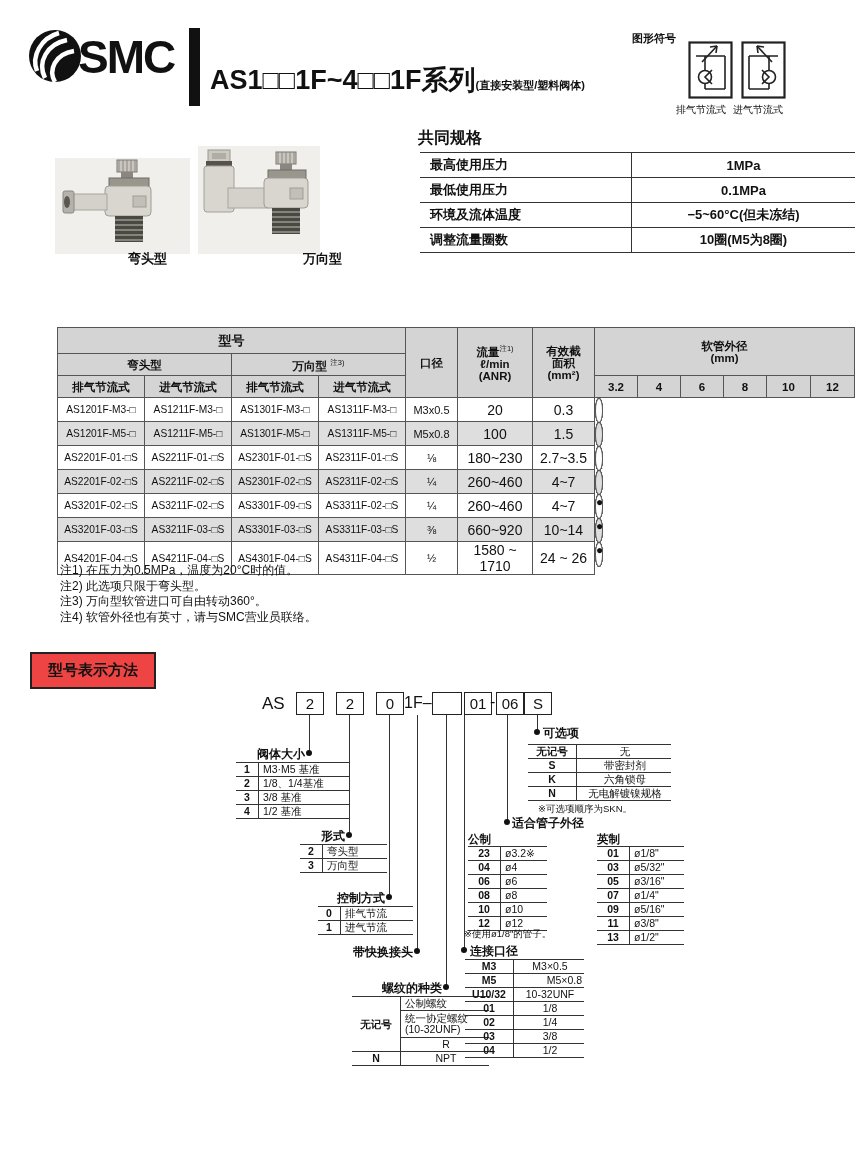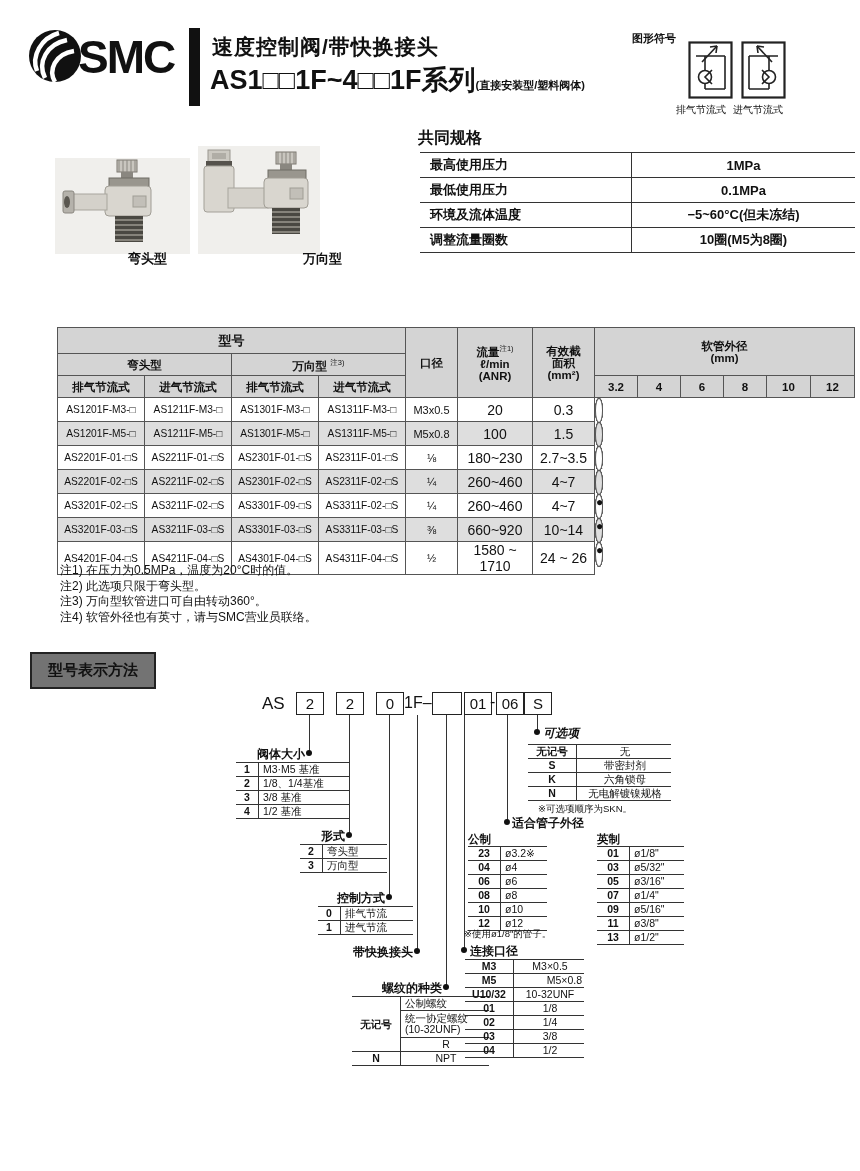--- a/index.html
+++ b/index.html
@@ -27,21 +27,21 @@
   .model-table tr.alt td{background:#dedede;}
   .model-table .big{font-size:13px;}
   .model-table sup{font-size:7.5px;font-weight:normal;}
   .model-table td.port{font-size:11px;}
   .model-table td.num{font-size:14px;}
   .model-table td.dot{font-size:12px;}
   .model-table td.dot sup{font-size:7px;}
   
   .notes{font-size:12px;line-height:15.5px;}
   
-  .howto-box{border:2px solid #222;font-size:15px;font-weight:bold;padding:7px 16px;background:#737373;}
+  .howto-box{border:2px solid #222;font-size:15px;font-weight:bold;padding:7px 16px;background:#ef4444;}
   .cbox{position:absolute;height:21px;border:1.5px solid #222;background:#fff;
         display:flex;align-items:center;justify-content:center;font-size:15px;}
   .ctext{position:absolute;font-size:16px;}
   .vline{position:absolute;width:1px;background:#333;}
   .dot{position:absolute;width:6px;height:6px;border-radius:50%;background:#111;}
   .olabel{position:absolute;font-size:12px;font-weight:bold;white-space:nowrap;}
   .ot{border-top:1.2px solid #333;}
   .ot td{border-bottom:1.2px solid #333;font-size:10.5px;height:13px;padding:0 2px;line-height:11px;}
   .ot td.code{font-weight:bold;text-align:center;border-right:1px solid #333;}
   .ot td.desc{padding-left:4px;}
@@ -60,21 +60,20 @@
       <circle cx="27" cy="30" r="26" fill="#111"></circle>
       <g stroke="#fff" stroke-width="4.5" fill="none">
         <path d="M9 45 C 3 30, 13 12, 31 7"></path>
         <path d="M17 52 C 9 36, 19 18, 39 14"></path>
         <path d="M27 56 C 20 44, 27 28, 46 25"></path>
       </g>
       <text x="50" y="47" font-size="46" font-weight="bold" fill="#111" font-family="Liberation Sans, sans-serif" letter-spacing="-2">SMC</text>
     </svg>
   </div>
   <div class="abs hbar" style="left:189px;top:28px;width:11px;height:78px;"></div>
-  <div class="abs title1" style="left:212px;top:33px;">速度控制阀/带快换接头</div>
   <div class="abs title2" style="left:210px;top:62px;">
     <span>AS1□□1F~4□□1F系列</span><span class="suffix">(直接安装型/塑料阀体)</span>
   </div>
 
   <div class="abs symlabel" style="left:632px;top:31px;">图形符号</div>
   <div class="abs" style="left:688px;top:41px;">
     <svg width="45" height="58" viewBox="0 0 45 58">
       <rect x="1.5" y="1.5" width="42" height="55" fill="none" stroke="#222" stroke-width="2.2"></rect>
       <g stroke="#222" stroke-width="1.6" fill="none">
         <path d="M8 15 H37 M37 15 V48 M37 48 H17 M17 48 V43 M17 15 V29"></path>
@@ -356,21 +355,21 @@
   <div class="dot" style="left:504px;top:819px;"></div>
   <div class="dot" style="left:534px;top:729px;"></div>
 
   <div class="olabel" style="right:555px;top:746px;">阀体大小</div>
   <div class="olabel" style="right:515px;top:828px;">形式</div>
   <div class="olabel" style="right:475px;top:890px;">控制方式</div>
   <div class="olabel" style="right:447px;top:944px;">带快换接头</div>
   <div class="olabel" style="right:418px;top:980px;">螺纹的种类</div>
   <div class="olabel" style="left:470px;top:943px;">连接口径</div>
   <div class="olabel" style="left:512px;top:815px;">适合管子外径</div>
-  <div class="olabel" style="left:543px;top:725px;font-style:italic;">可选项</div>
+  <div class="olabel" style="left:543px;top:725px;">可选项</div>
 
   <table class="abs ot" style="left:236px;top:762px;">
     <tbody>
         <tr>
           <td class="code" style="width:18px">1</td>
           <td class="desc" style="width:84px">M3·M5 基准</td>
         </tr>
     <tr>
           <td class="code">2</td>
           <td class="desc">1/8、1/4基准</td>

